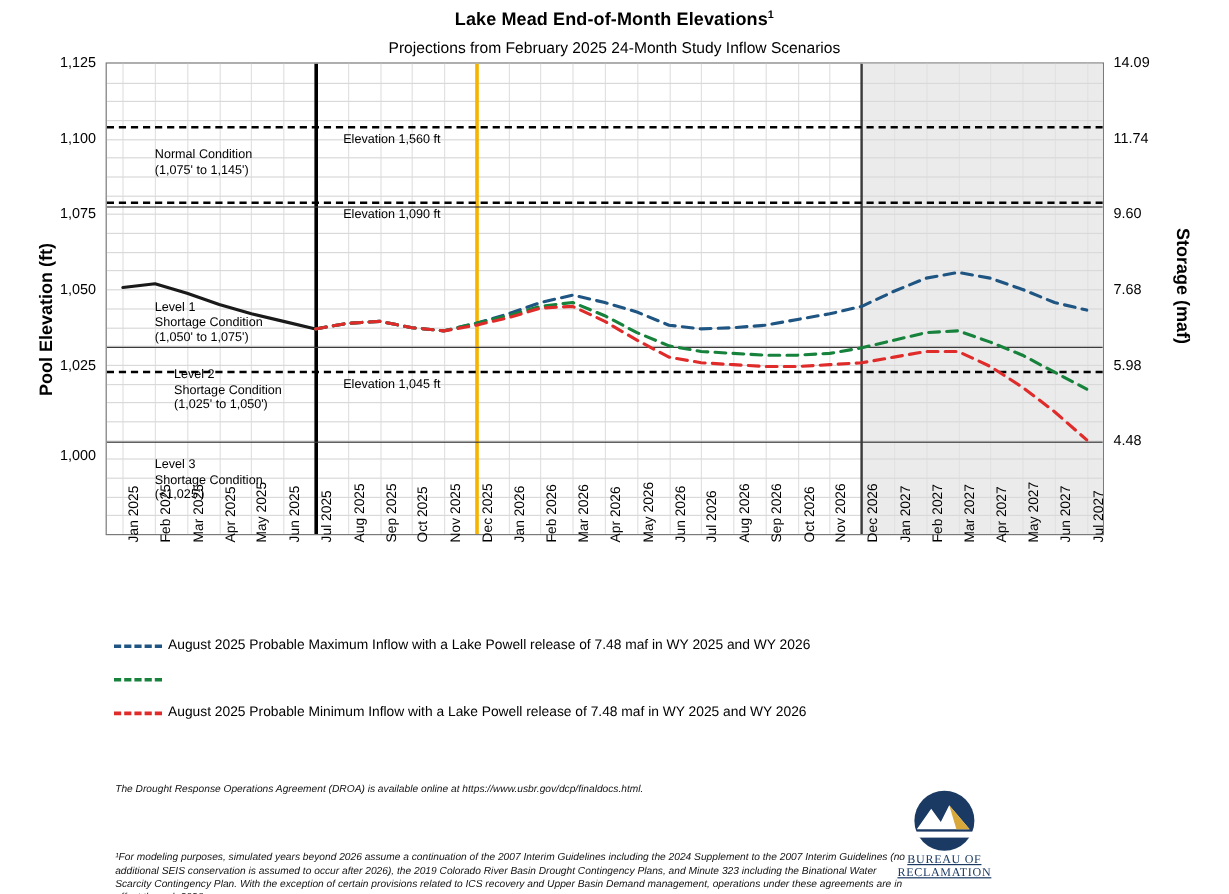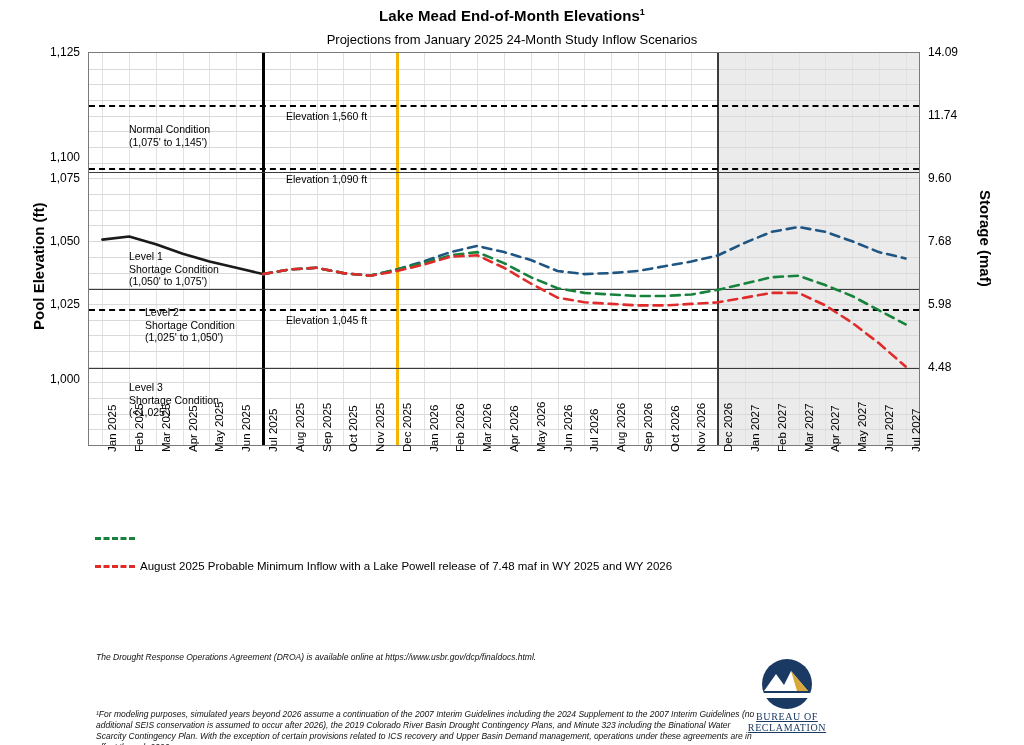--- a/index.html
+++ b/index.html
@@ -222,27 +222,27 @@
   }
 </style>
 </head>
 <body>
 
 <div class="page">
 
   <div id="chart-title">
     <span>Lake Mead End-of-Month Elevations</span><sup>1</sup>
   </div>
-  <div id="chart-subtitle">Projections from January 2025 24-Month Study Inflow Scenarios</div>
+  <div id="chart-subtitle">Projections from February 2025 24-Month Study Inflow Scenarios</div>
 
   <div id="ylabel-left" style="left:30px; top:330px;">Pool Elevation (ft)</div>
   <div id="ylabel-right" style="left:994px; top:190px;">Storage (maf)</div>
 
   <div class="ytick" style="left:26px; top:45px;">1,125</div>
-  <div class="ytick" style="left:26px; top:108px;margin-top:42px;">1,100</div>
+  <div class="ytick" style="left:26px; top:108px;">1,100</div>
   <div class="ytick" style="left:26px; top:171px;">1,075</div>
   <div class="ytick" style="left:26px; top:234px;">1,050</div>
   <div class="ytick" style="left:26px; top:297px;">1,025</div>
   <div class="ytick" style="left:26px; top:372px;">1,000</div>
 
   <div class="ytick-r" style="left:928px; top:45px;">14.09</div>
   <div class="ytick-r" style="left:928px; top:108px;">11.74</div>
   <div class="ytick-r" style="left:928px; top:171px;">9.60</div>
   <div class="ytick-r" style="left:928px; top:234px;">7.68</div>
   <div class="ytick-r" style="left:928px; top:297px;">5.98</div>
@@ -373,20 +373,24 @@
       <div class="xtick" style="left: 775.742px; top: 452px;">Feb 2027</div>
       <div class="xtick" style="left: 802.516px; top: 452px;">Mar 2027</div>
       <div class="xtick" style="left: 829.29px; top: 452px;">Apr 2027</div>
       <div class="xtick" style="left: 856.065px; top: 452px;">May 2027</div>
       <div class="xtick" style="left: 882.839px; top: 452px;">Jun 2027</div>
       <div class="xtick" style="left: 909.613px; top: 452px;">Jul 2027</div>
     </div>
 
   <div id="legend">
       <div class="legend-row">
+        <div class="legend-swatch sw-dash" style="border-top-color: rgb(31, 85, 130);"></div>
+        <div class="legend-text">August 2025 Probable Maximum Inflow with a Lake Powell release of 7.48 maf in WY 2025 and WY 2026</div>
+      </div>
+      <div class="legend-row">
         <div class="legend-swatch sw-dash" style="border-top-color: rgb(23, 130, 60);"></div>
       </div>
       <div class="legend-row">
         <div class="legend-swatch sw-dash" style="border-top-color: rgb(224, 43, 43);"></div>
         <div class="legend-text">August 2025 Probable Minimum Inflow with a Lake Powell release of 7.48 maf in WY 2025 and WY 2026</div>
       </div>
     </div>
 
   <div id="footnotes">
     <div id="footnote-droa">The Drought Response Operations Agreement (DROA) is available online at https://www.usbr.gov/dcp/finaldocs.html.</div>

